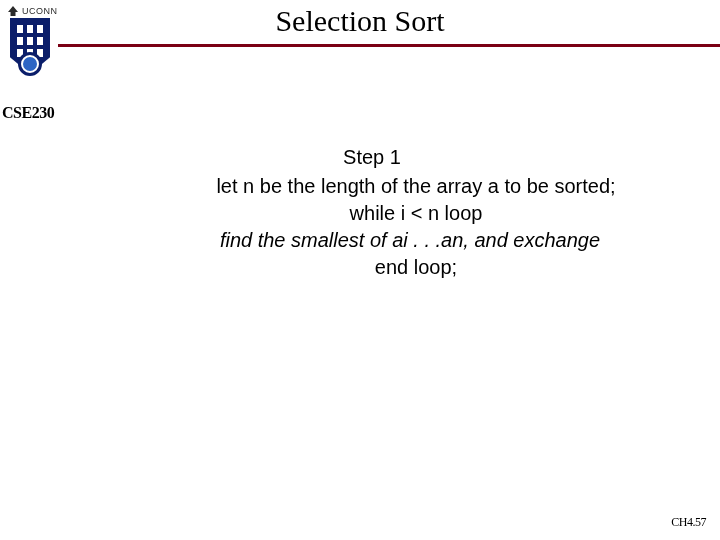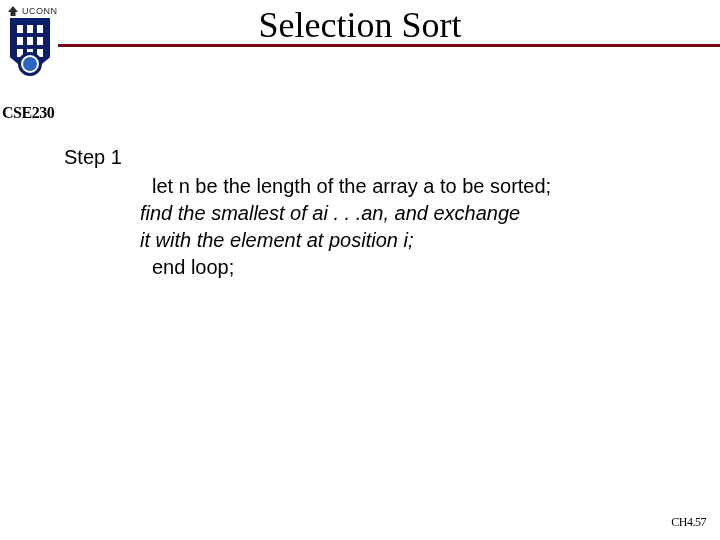--- a/index.html
+++ b/index.html
@@ -86,21 +86,21 @@
     height: 14px;
     border-radius: 50%;
     background: #2c64c4;
   }
   .title {
     position: absolute;
     top: 4px;
     left: 0;
     width: 100%;
     text-align: center;
-    font-size: 36px;
+    font-size: 30px;
     font-family: "Times New Roman", Times, serif;
   }
   .rule {
     position: absolute;
     top: 44px;
     left: 58px;
     right: 0;
     height: 0;
     border-bottom: 3px solid #7a0014;
   }
@@ -114,20 +114,21 @@
     letter-spacing: -0.5px;
   }
   .content {
     position: absolute;
     top: 144px;
     left: 64px;
     right: 40px;
     font-family: Verdana, Geneva, sans-serif;
     font-size: 20px;
     line-height: 1.35;
+    text-align: center;
   }
   .step-line {
     margin-bottom: 2px;
   }
   .algo {
     margin-left: 88px;
   }
   .inner {
     margin-left: 76px;
   }
@@ -173,20 +174,20 @@
 
   <div class="title">Selection Sort</div>
 
   <div class="rule"></div>
 
   <div class="course">CSE230</div>
 
   <div class="content">
     <div class="step-line">Step 1</div>
     <div class="algo">let n be the length of the array a to be sorted;</div>
+    <div class="algo">while i &lt; n loop</div>
     <div class="inner italic">find the  smallest of ai . . .an, and exchange</div>
-    <div class="inner italic">it with the element at position i;</div>
     <div class="algo">end loop;</div>
   </div>
 
   <div class="footer">CH4.57</div>
 
 </div>
 
 </body></html>

